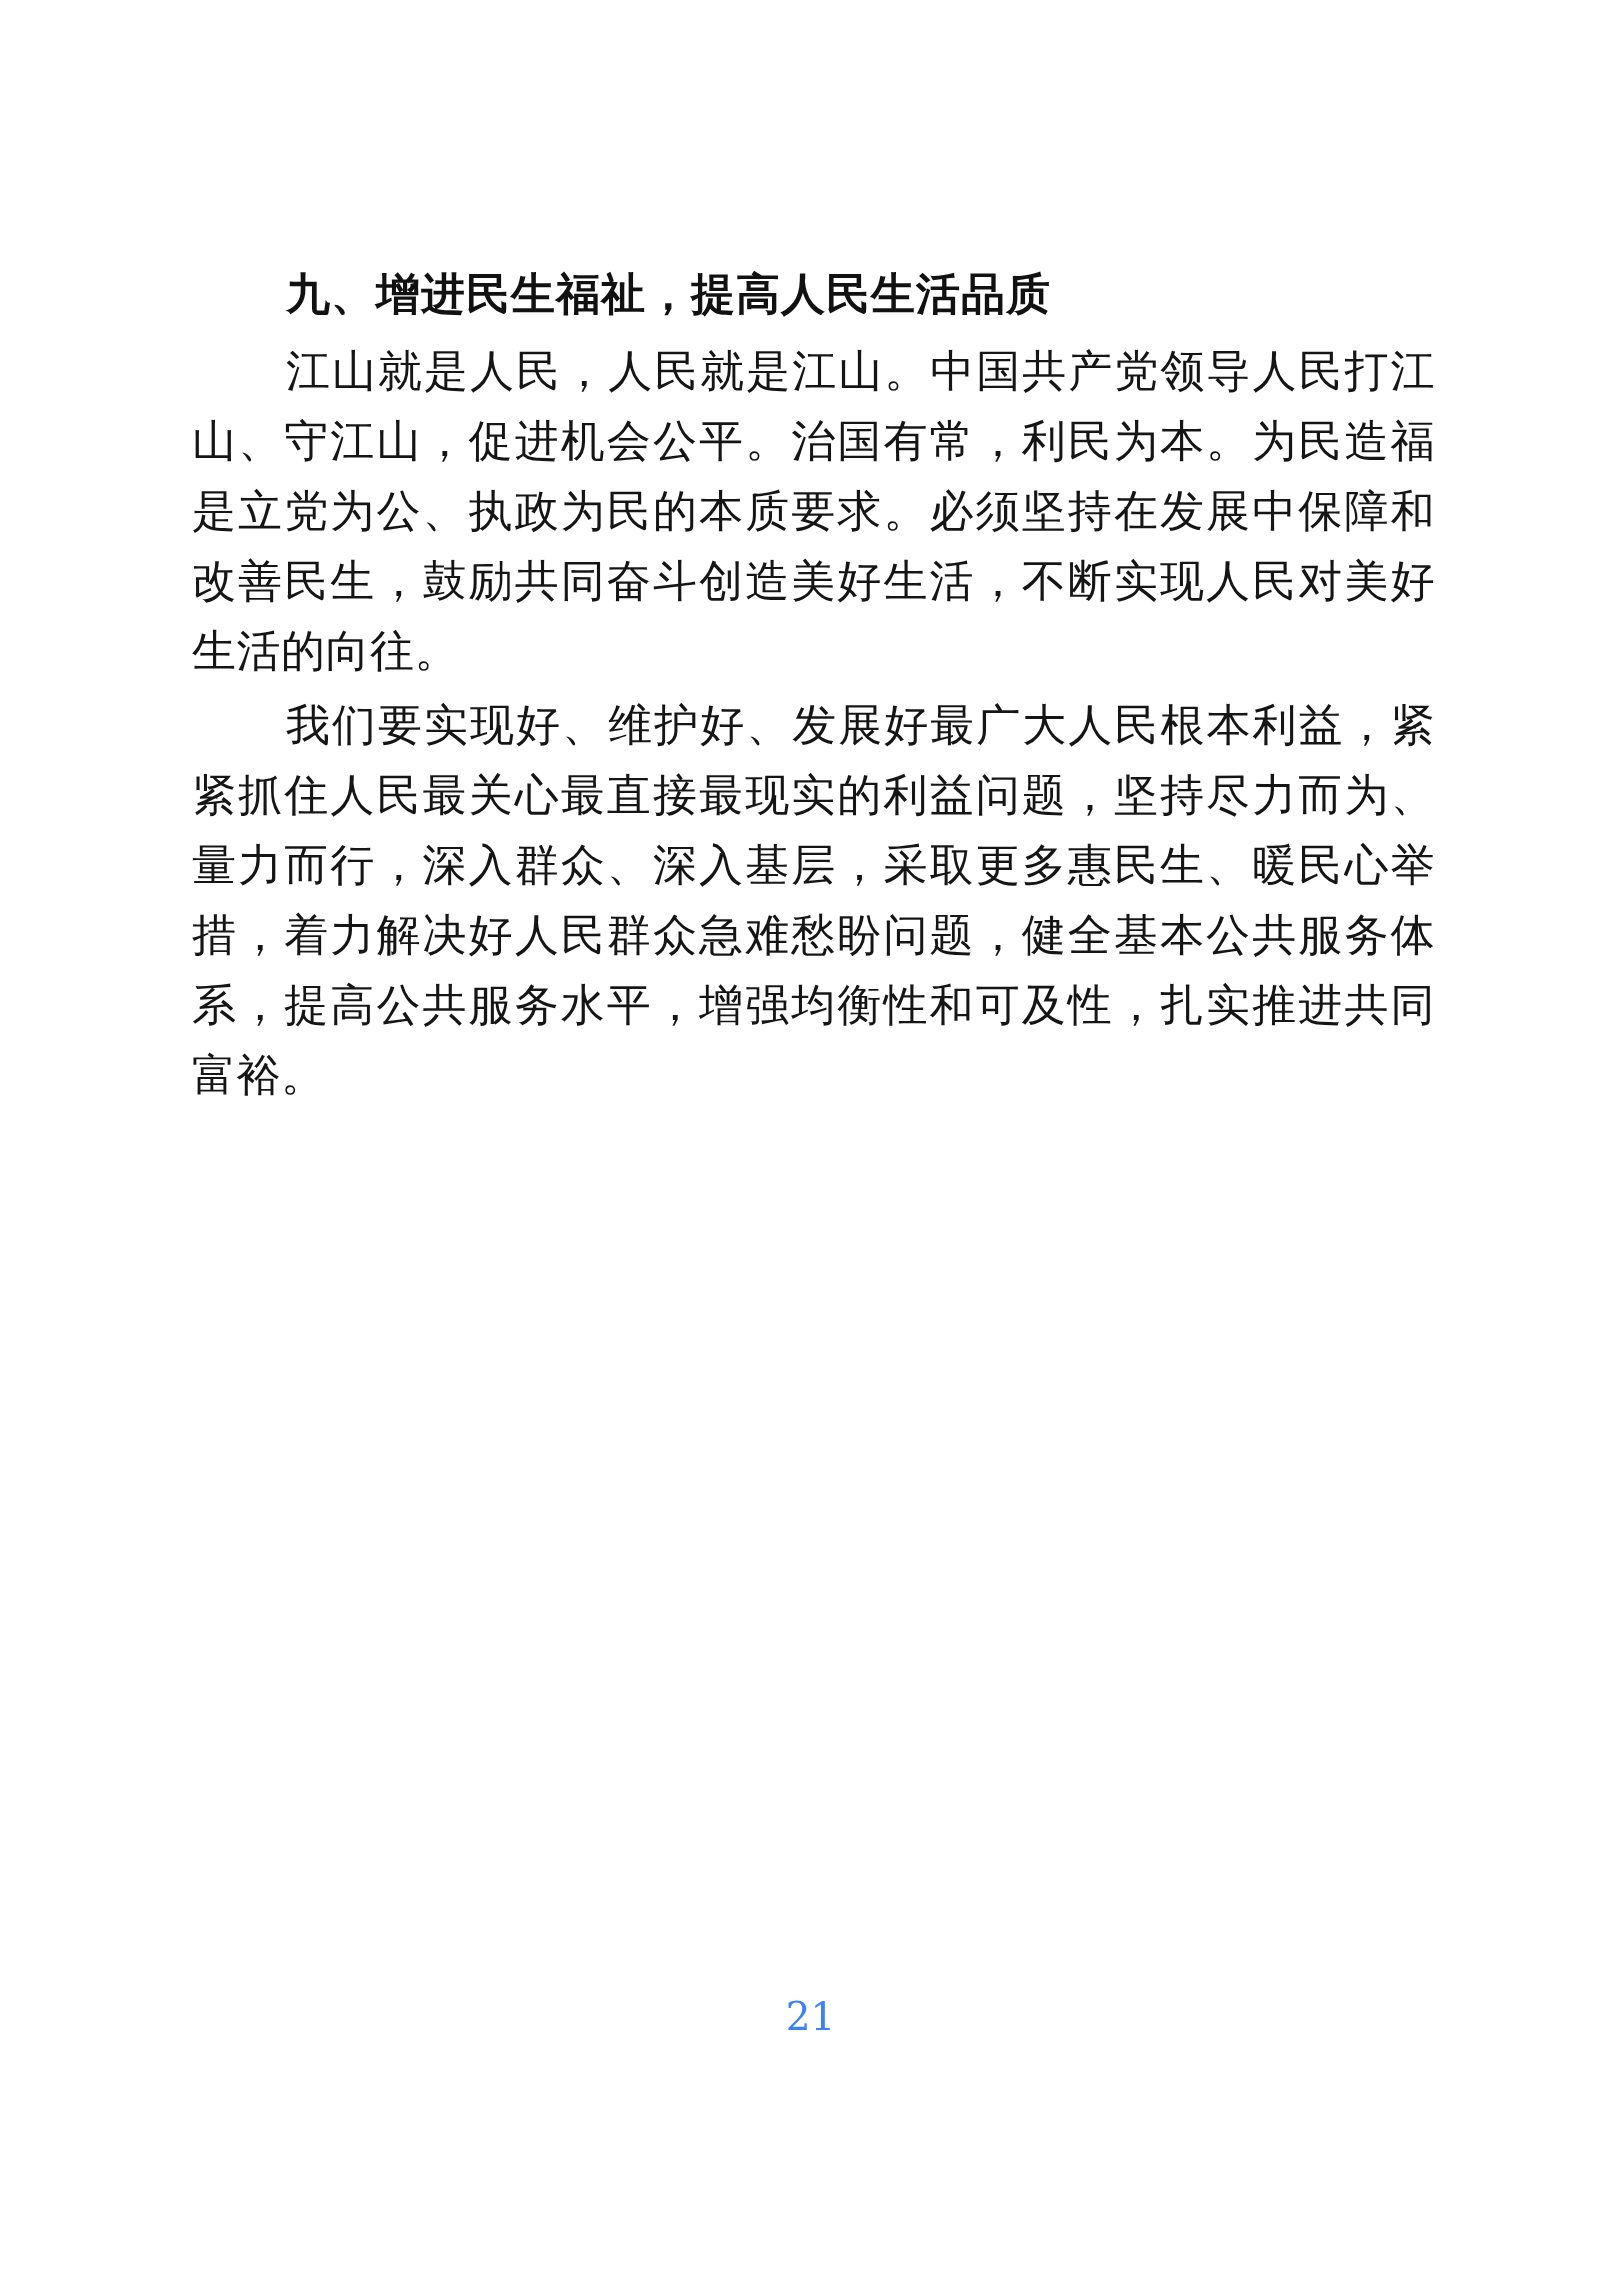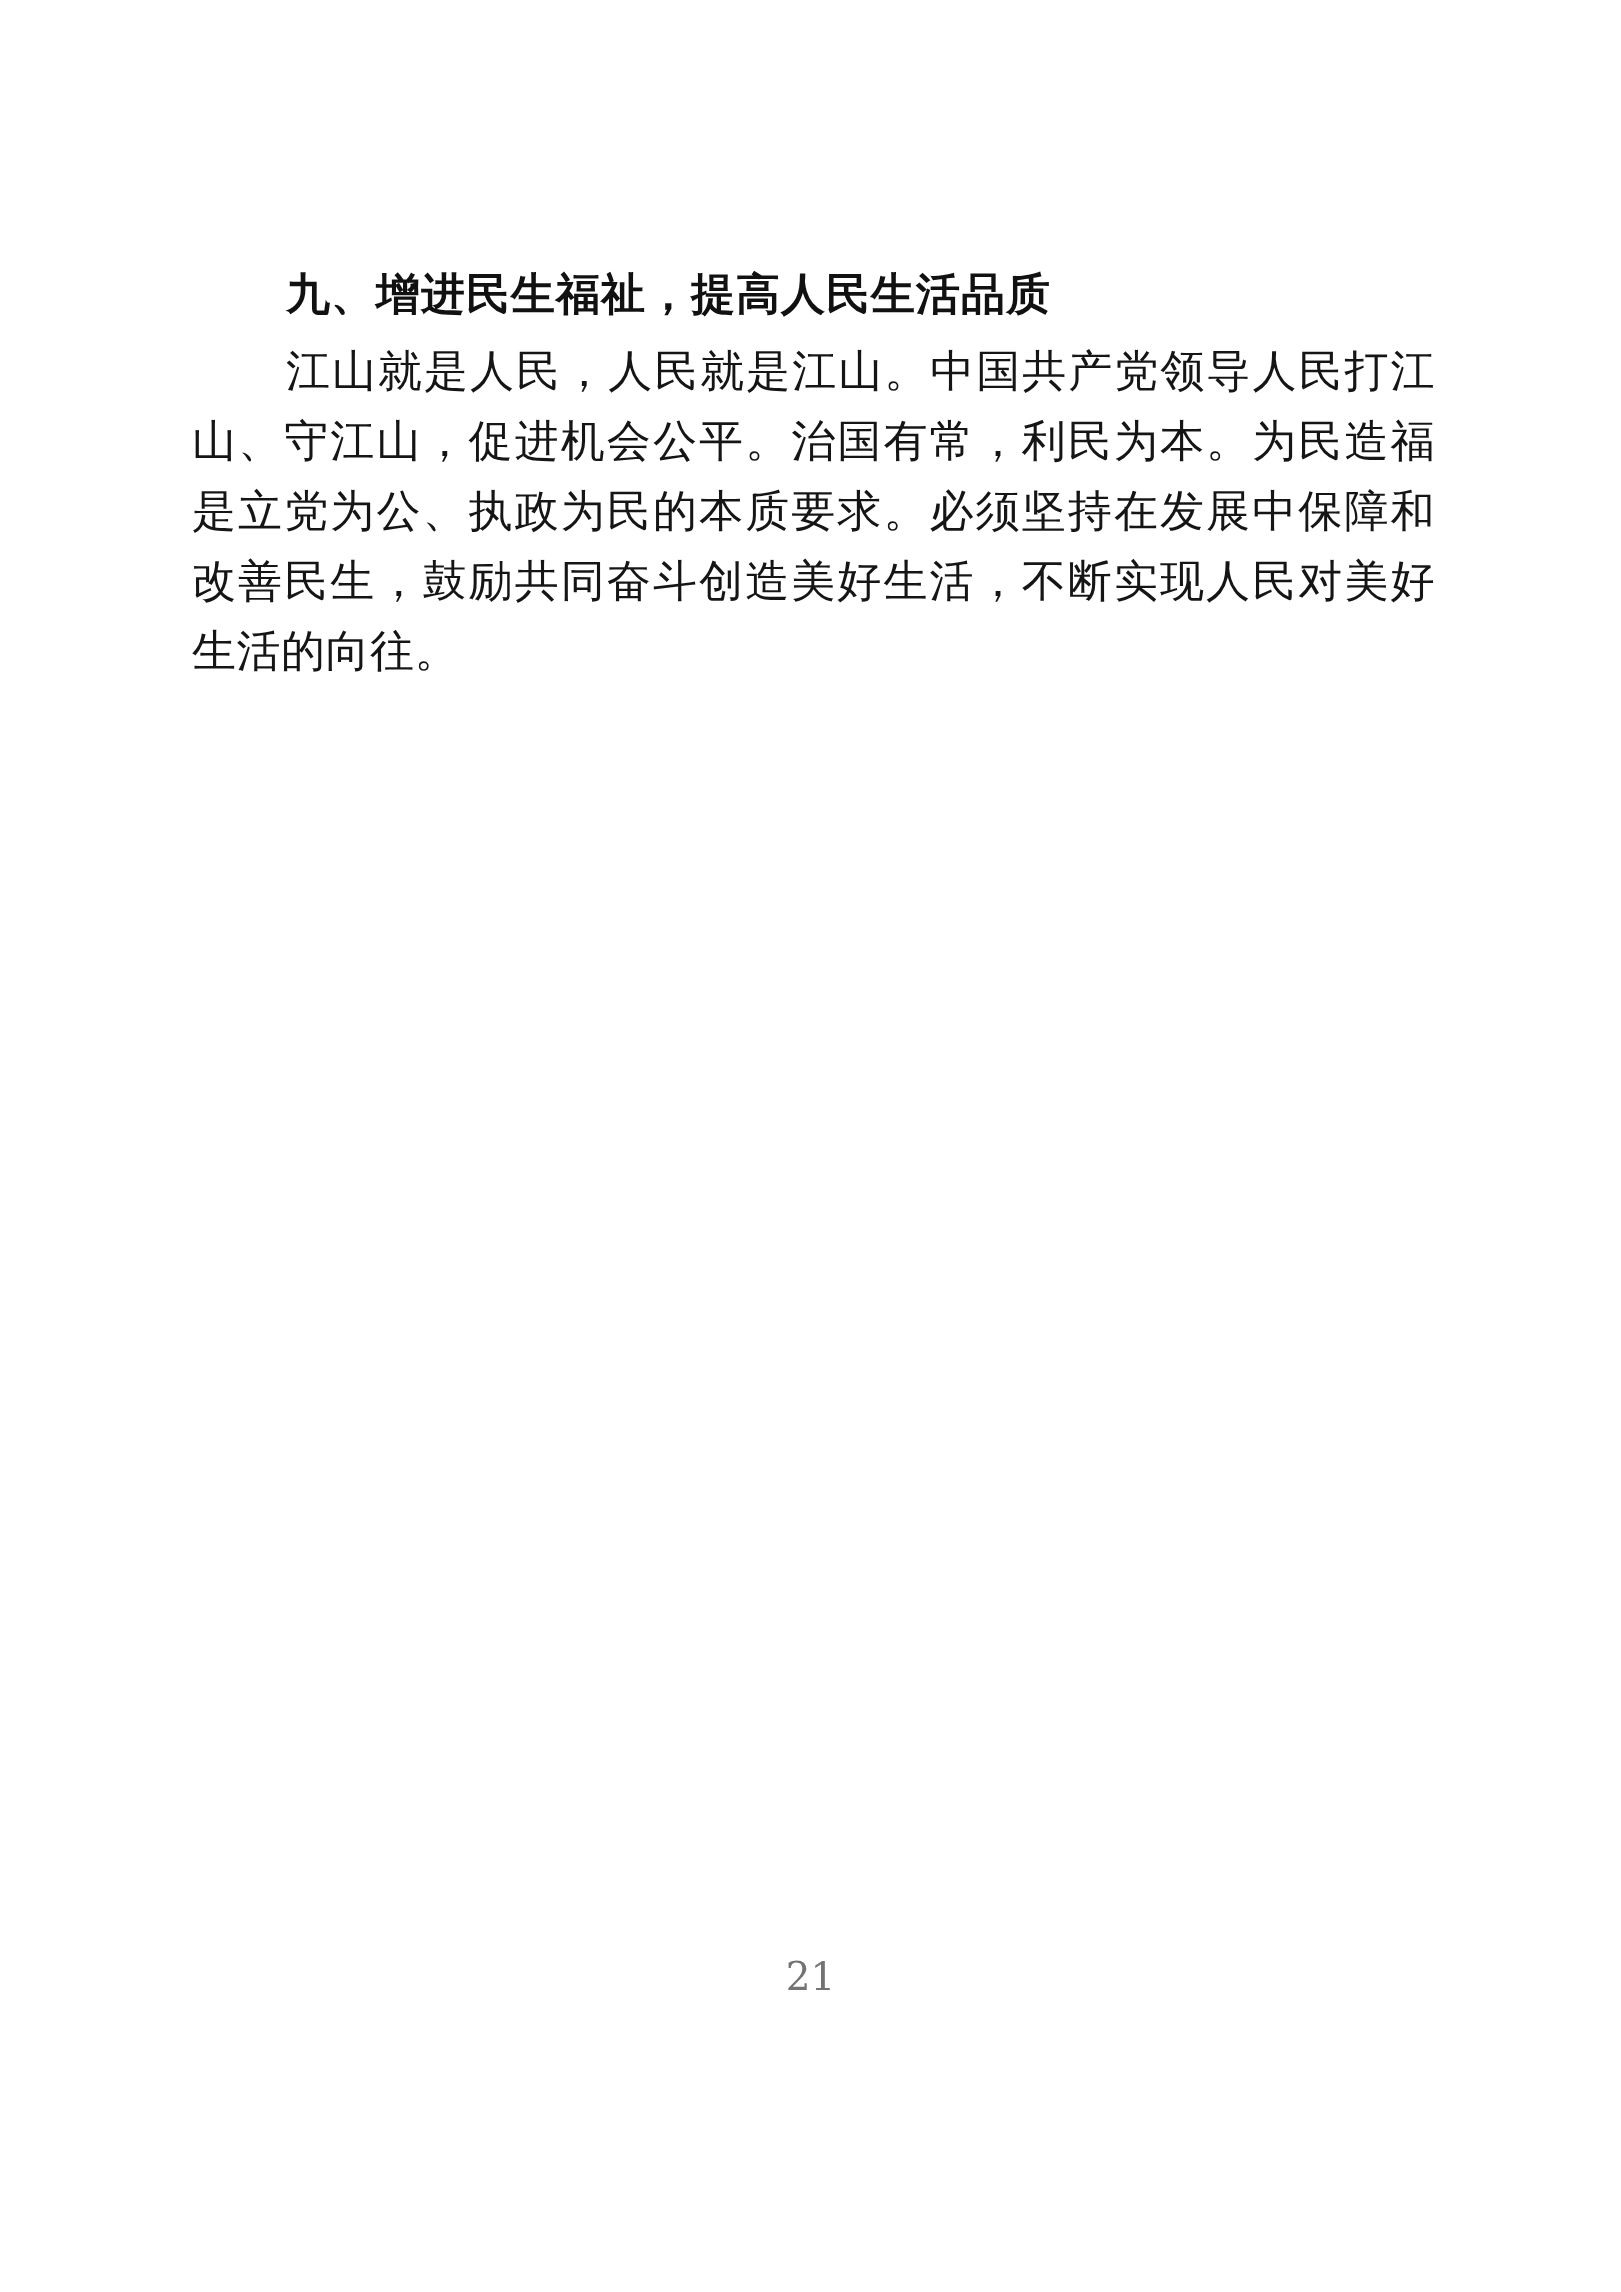--- a/index.html
+++ b/index.html
@@ -47,38 +47,39 @@
     text-align: justify;
     text-justify: inter-ideograph;
     text-indent: 94px;
     margin: 0 0 3.9px 0;
     color: #151515;
   }
   .page-number {
     position: absolute;
     left: 0;
     right: 0;
-    top: 1954px;
+    top: 1994px;
     text-align: center;
     font-family: "DejaVu Serif", "Liberation Serif", serif;
     font-size: 39px;
-    color: #737373;
+    color: #3b82f6;
   }
 </style>
 </head>
 <body>
 
 <div class="page">
 
   <div class="content">
 
     <h1 class="heading">九、增进民生福祉，提高人民生活品质</h1>
 
     <p class="para">江山就是人民，人民就是江山。中国共产党领导人民打江山、守江山，促进机会公平。治国有常，利民为本。为民造福是立党为公、执政为民的本质要求。必须坚持在发展中保障和改善民生，鼓励共同奋斗创造美好生活，不断实现人民对美好生活的向往。</p>
 
+    <p class="para">我们要实现好、维护好、发展好最广大人民根本利益，紧紧抓住人民最关心最直接最现实的利益问题，坚持尽力而为、量力而行，深入群众、深入基层，采取更多惠民生、暖民心举措，着力解决好人民群众急难愁盼问题，健全基本公共服务体系，提高公共服务水平，增强均衡性和可及性，扎实推进共同富裕。</p>
 
 
   </div>
 
   <div class="page-number">21</div>
 
 </div>
 
 
 </body></html>

